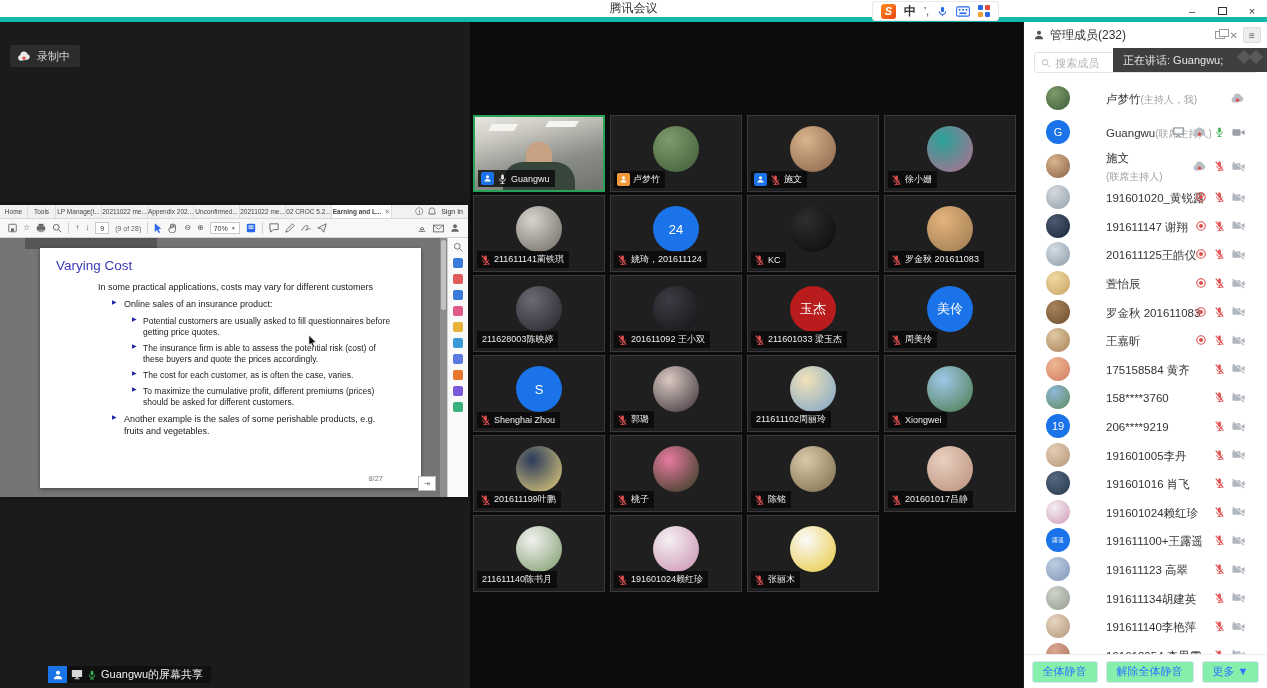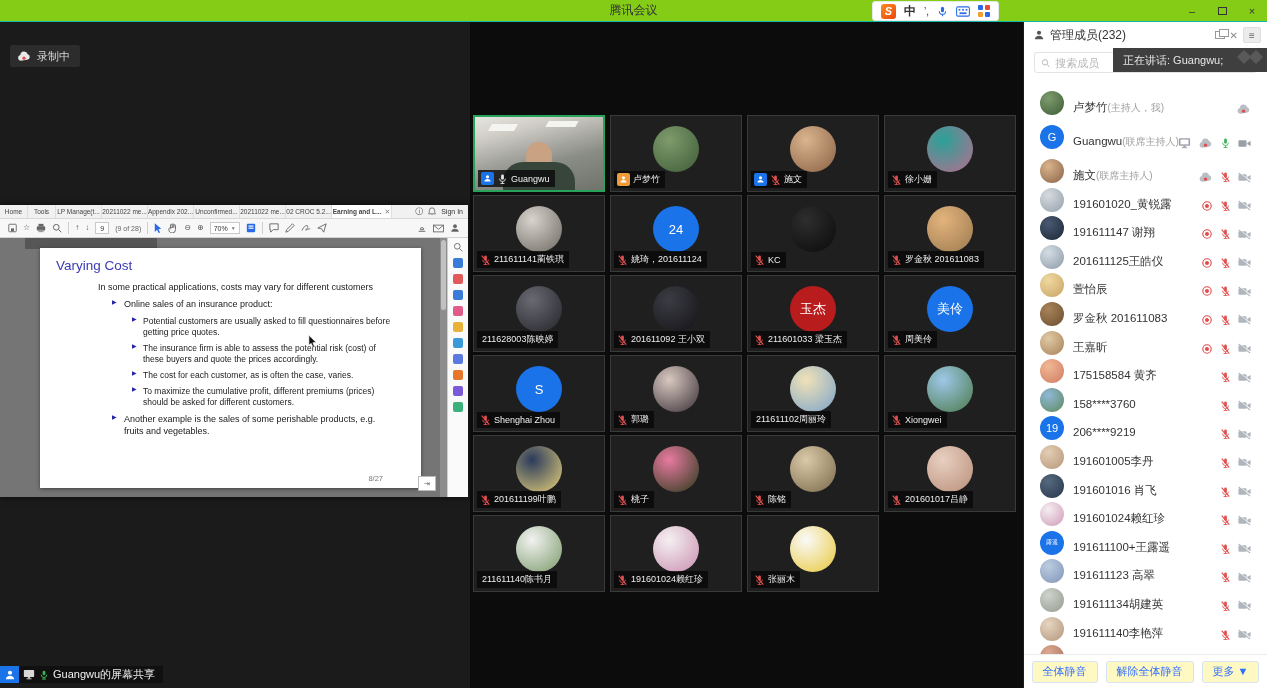--- a/index.html
+++ b/index.html
@@ -2,21 +2,21 @@
 <html><head>
 <meta charset="utf-8">
 <style>
   * { margin:0; padding:0; box-sizing:border-box; }
   html,body { width:1267px; height:688px; overflow:hidden; background:#000;
     font-family:"Liberation Sans","DejaVu Sans",sans-serif; }
   .app { position:relative; width:1267px; height:688px; background:#161616; }
 
   
   .titlebar { position:absolute; left:0; top:0; width:1267px; height:22px;
-    background:#84cc16; border-bottom:1px solid #14b8a6; display:flex; align-items:center; }
+    background:#ffffff; border-bottom:5px solid #14b8a6; display:flex; align-items:center; }
   .tb-title { position:absolute; left:0; right:0; text-align:center; font-size:12px; color:#333; }
   .ime { position:absolute; left:872px; top:1px; height:20px; display:flex; align-items:center; gap:8px;
     background:#fff; border:1px solid #e8e8e8; border-radius:3px; padding:0 8px; }
   .sogou-s { width:15px; height:15px; border-radius:3px; background:linear-gradient(140deg,#ff8a1e,#e8470f);
     color:#fff; font-weight:bold; font-size:11px; display:flex; align-items:center; justify-content:center; font-style:italic; }
   .ime-lang { font-size:12px; font-weight:bold; color:#333; }
   .ime-punct { font-size:10px; color:#333; }
   .ime svg { display:block; }
   .ime-grid { display:grid; grid-template-columns:5px 5px; grid-gap:2px; }
   .ime-grid i { width:5px; height:5px; border-radius:1px; }
@@ -89,21 +89,21 @@
   .pbadge { width:13px; height:13px; border-radius:2px; display:flex; align-items:center; justify-content:center; flex:none; }
   .tile-label svg { flex:none; display:block; }
   .tile.video { background:linear-gradient(165deg,#e8e6e0 0%,#cfcdc6 22%,#a8a8a2 45%,#8a8d86 62%,#6f736c 100%); }
   .tile.video .v-head { position:absolute; left:50%; top:34%; transform:translateX(-50%);
     width:26px; height:30px; border-radius:12px/14px; background:#c9a183; }
   .tile.video .v-body { position:absolute; left:50%; bottom:-6px; transform:translateX(-50%);
     width:72px; height:34px; border-radius:20px 20px 0 0; background:#37453b; }
   .tile.video .v-light { position:absolute; background:#f4f4f0; }
 
   
-  .share-wrap { position:absolute; left:0; bottom:5px; display:flex; align-items:center; }
+  .share-wrap { position:absolute; left:0; bottom:5px; display:flex; align-items:center;padding-left:48px; }
   .share-badge { width:19px; height:17px; background:#1a73e8; display:flex; align-items:center; justify-content:center; }
   .share-chip { height:17px; background:#101010; display:flex; align-items:center; gap:4px; padding:0 8px 0 4px; }
   .share-chip span { color:#f0f0f0; font-size:11px; }
 
   
   .panel { position:absolute; left:1024px; top:0; width:243px; height:666px; background:#fff;
     display:flex; flex-direction:column; }
   .panel-header { height:26px; display:flex; align-items:center; gap:5px; padding:0 6px 0 9px;
     font-size:12px; color:#333; flex:none; }
   .panel-header .ph-right { margin-left:auto; display:flex; align-items:center; gap:5px; }
@@ -113,34 +113,34 @@
   .popout-ico { position:relative; width:10px; height:8px; border:1px solid #999; }
   .popout-ico::after { content:""; position:absolute; left:3px; top:-3px; width:8px; height:6px;
     border:1px solid #999; background:#fff; }
   .panel-search { padding:4px 10px 6px; flex:none; }
   .search-box { height:21px; border:1px solid #e3e3e3; border-radius:3px; background:#fff;
     display:flex; align-items:center; gap:5px; padding:0 6px; }
   .search-box input { border:none; outline:none; font-size:11px; color:#333; width:100%; background:transparent;
     font-family:inherit; }
   .search-box input::placeholder { color:#b5b5b5; }
   .member-list { flex:1; overflow:hidden; padding:2px 0; }
-  .mrow { display:flex; align-items:flex-end; padding:0 16px; }
+  .mrow { display:flex; align-items:center; padding:0 22px;gap:27px; }
   .mrow.single { height:28.6px; }
   .mrow.twoline { height:34px; }
   .m-avatar { width:24px; height:24px; border-radius:50%; flex:none; margin-right:9px;
     display:flex; align-items:center; justify-content:center; color:#fff; font-size:11px; }
   .m-avatar.small-text { font-size:6px; }
   .m-info { flex:1; min-width:0; }
   .m-name { font-size:11.5px; color:#333; white-space:nowrap; overflow:hidden; }
   .m-sub { font-size:10px; color:#a0a0a0; white-space:nowrap; }
   .m-icons { display:flex; align-items:center; gap:7px; flex:none; }
   .m-icons svg { display:block; }
   .panel-footer { flex:none; height:34px; border-top:1px solid #ececec; display:flex; align-items:center;
     justify-content:center; gap:8px; }
-  .pf-btn { height:22px; padding:0 10px; border:1px solid #d9e2f2; border-radius:3px; background:#fef9c3;
+  .pf-btn { height:22px; padding:0 10px; border:1px solid #d9e2f2; border-radius:3px; background:#86efac;
     color:#3370ff; font-size:11px; display:flex; align-items:center; gap:3px; cursor:default; white-space:nowrap; }
 
   
   .speak-tip { position:absolute; right:0; top:26px; width:154px; height:24px; background:#3f3f3f;
     color:#e6e6e6; font-size:11px; display:flex; align-items:center; padding-left:10px; z-index:20; overflow:hidden; }
   .speak-tip .wm { position:absolute; right:6px; top:4px; display:flex; gap:2px; opacity:.35; }
   .speak-tip .wm i { width:10px; height:10px; background:#8a8a8a; transform:rotate(45deg); display:block; }
 </style>
 </head>
 <body>

